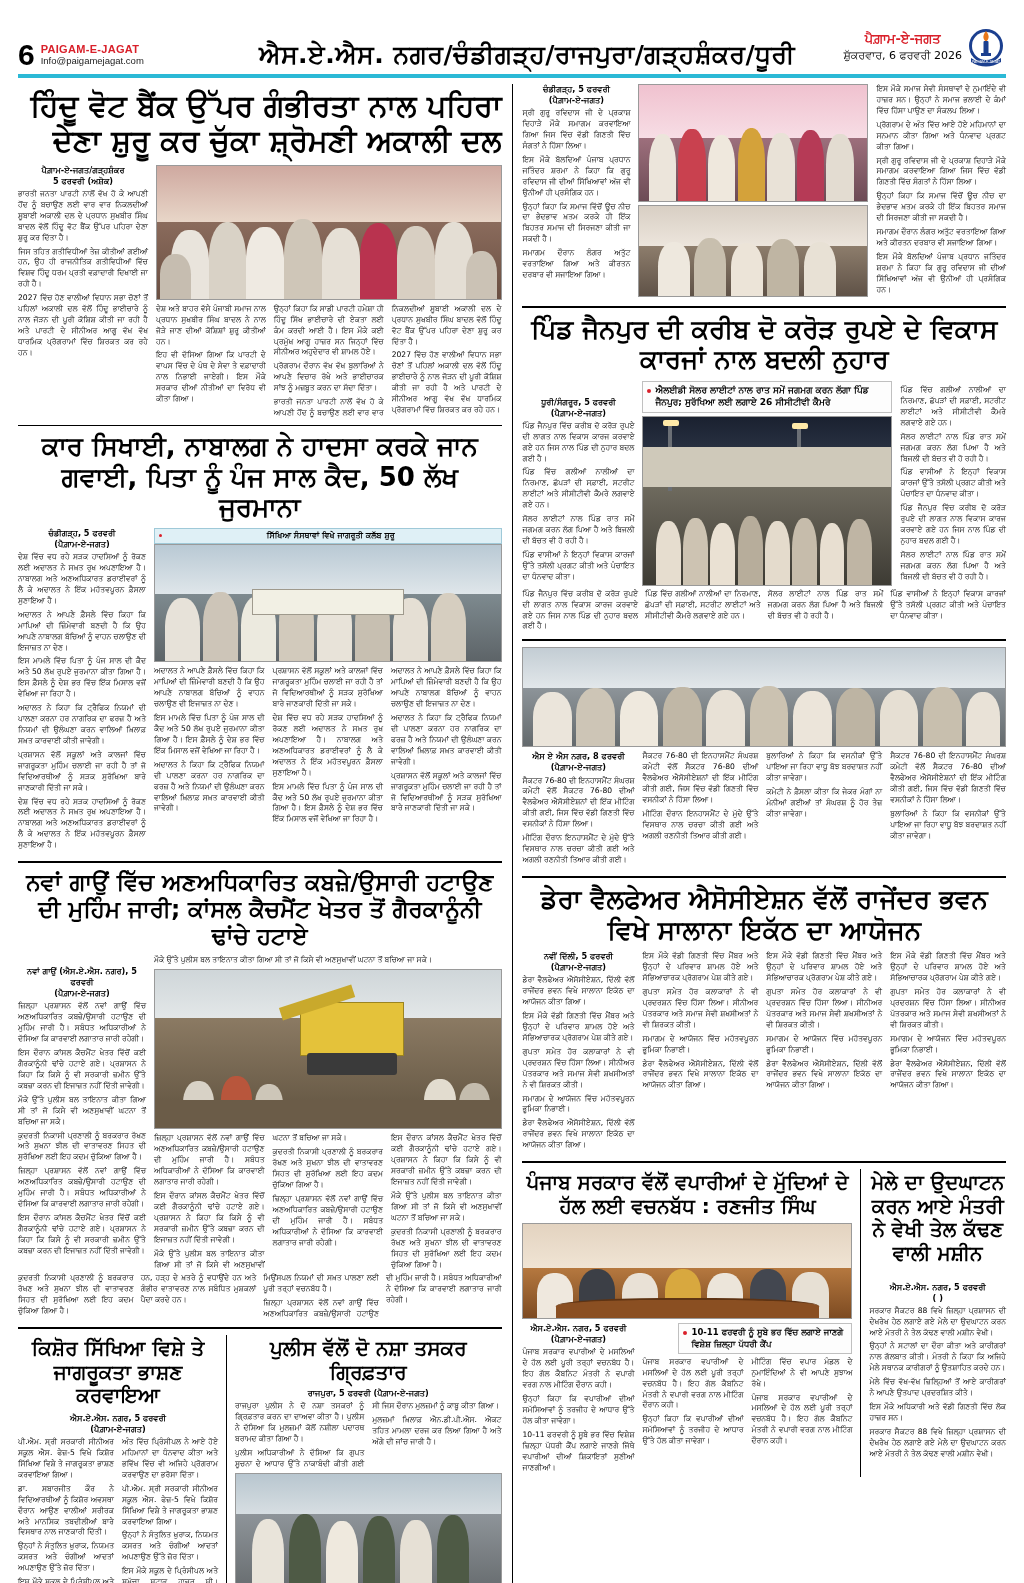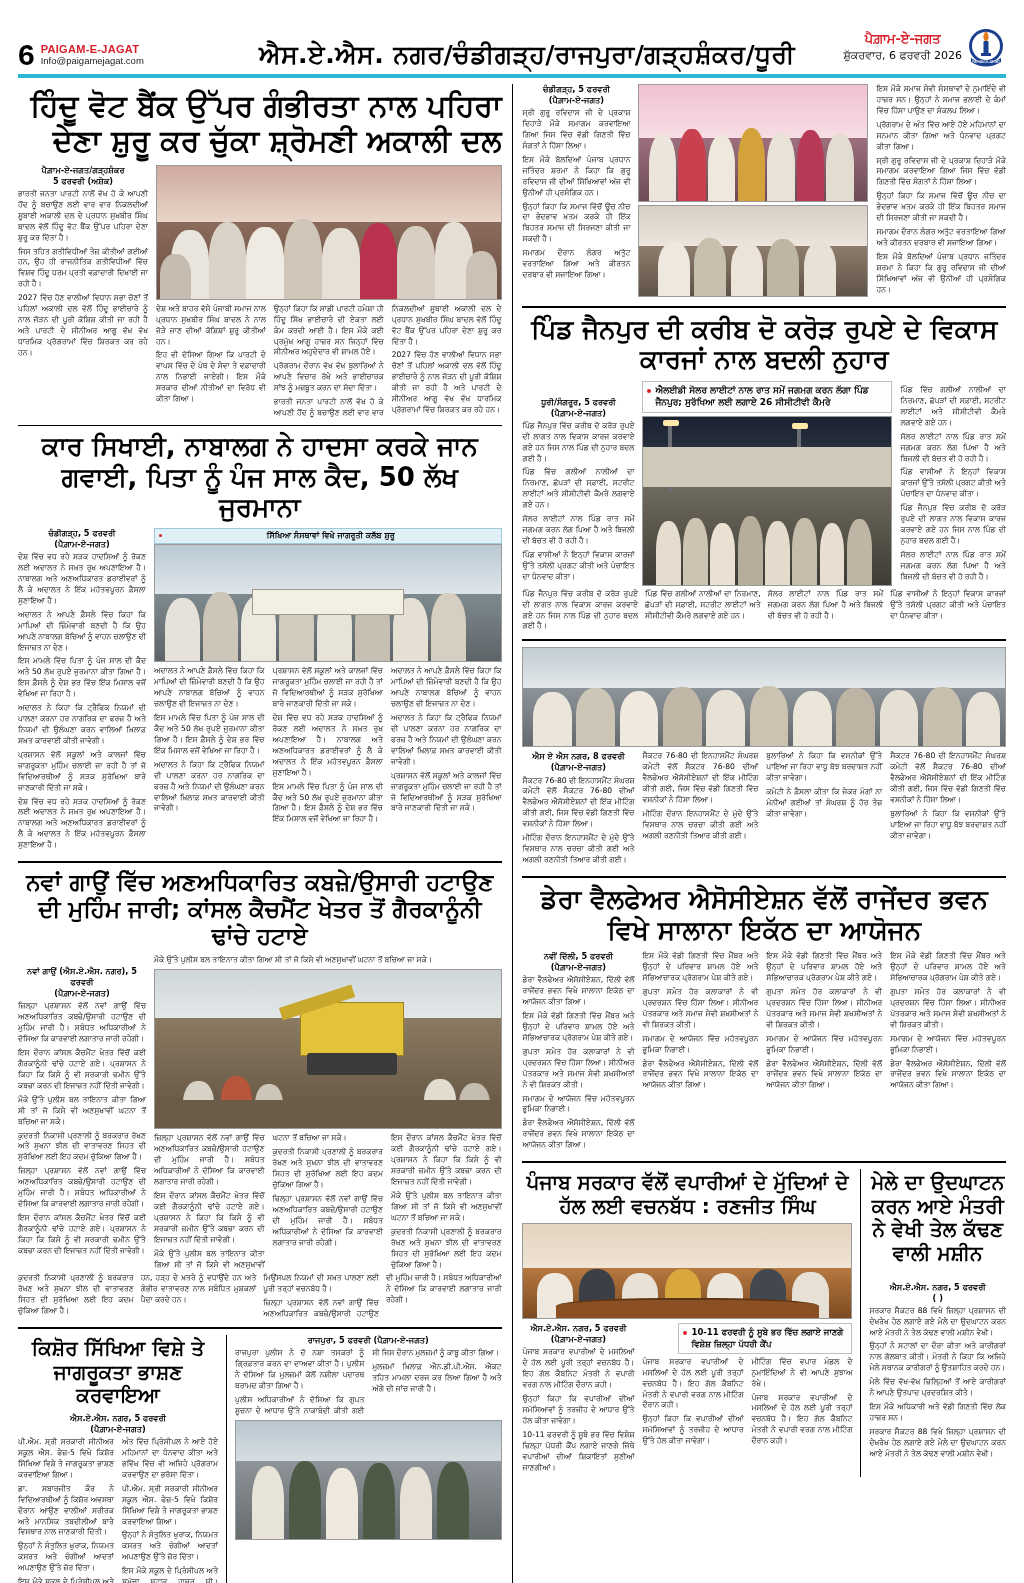--- a/index.html
+++ b/index.html
@@ -272,20 +272,21 @@
             <p>ਉਨ੍ਹਾਂ ਨੇ ਸੰਤੁਲਿਤ ਖੁਰਾਕ, ਨਿਯਮਤ ਕਸਰਤ ਅਤੇ ਚੰਗੀਆਂ ਆਦਤਾਂ ਅਪਣਾਉਣ ਉੱਤੇ ਜ਼ੋਰ ਦਿੱਤਾ।</p>
             <p>ਇਸ ਮੌਕੇ ਸਕੂਲ ਦੇ ਪ੍ਰਿੰਸੀਪਲ ਅਤੇ ਸਮੁੱਚਾ ਸਟਾਫ਼ ਹਾਜ਼ਰ ਸੀ। ਵਿਦਿਆਰਥੀਆਂ ਨੇ ਵੀ ਆਪਣੇ ਸਵਾਲ ਪੁੱਛੇ ਜਿਨ੍ਹਾਂ ਦੇ ਜਵਾਬ ਮਾਹਿਰਾਂ ਵੱਲੋਂ ਦਿੱਤੇ ਗਏ।</p>
             <p>ਅੰਤ ਵਿੱਚ ਪ੍ਰਿੰਸੀਪਲ ਨੇ ਆਏ ਹੋਏ ਮਹਿਮਾਨਾਂ ਦਾ ਧੰਨਵਾਦ ਕੀਤਾ ਅਤੇ ਭਵਿੱਖ ਵਿੱਚ ਵੀ ਅਜਿਹੇ ਪ੍ਰੋਗਰਾਮ ਕਰਵਾਉਣ ਦਾ ਭਰੋਸਾ ਦਿੱਤਾ।</p>
             <p>ਪੀ.ਐਮ. ਸ੍ਰੀ ਸਰਕਾਰੀ ਸੀਨੀਅਰ ਸਕੂਲ ਐਸ. ਫੇਜ਼-5 ਵਿਖੇ ਕਿਸ਼ੋਰ ਸਿੱਖਿਆ ਵਿਸ਼ੇ ਤੇ ਜਾਗਰੂਕਤਾ ਭਾਸ਼ਣ ਕਰਵਾਇਆ ਗਿਆ।</p>
             <p>ਉਨ੍ਹਾਂ ਨੇ ਸੰਤੁਲਿਤ ਖੁਰਾਕ, ਨਿਯਮਤ ਕਸਰਤ ਅਤੇ ਚੰਗੀਆਂ ਆਦਤਾਂ ਅਪਣਾਉਣ ਉੱਤੇ ਜ਼ੋਰ ਦਿੱਤਾ।</p>
             <p>ਇਸ ਮੌਕੇ ਸਕੂਲ ਦੇ ਪ੍ਰਿੰਸੀਪਲ ਅਤੇ ਸਮੁੱਚਾ ਸਟਾਫ਼ ਹਾਜ਼ਰ ਸੀ। ਵਿਦਿਆਰਥੀਆਂ ਨੇ ਵੀ ਆਪਣੇ ਸਵਾਲ ਪੁੱਛੇ ਜਿਨ੍ਹਾਂ ਦੇ ਜਵਾਬ ਮਾਹਿਰਾਂ ਵੱਲੋਂ ਦਿੱਤੇ ਗਏ।</p>
           </div>
         </div>
         <div class="vdiv"></div>
         <div style="flex:1;">
+          <div class="hl hl-sm" style="margin:2px 0 4px 0;">ਪੁਲੀਸ ਵੱਲੋਂ ਦੋ ਨਸ਼ਾ ਤਸਕਰ ਗ੍ਰਿਫ਼ਤਾਰ</div>
           <div class="dateline">ਰਾਜਪੁਰਾ, 5 ਫਰਵਰੀ (ਪੈਗ਼ਾਮ-ਏ-ਜਗਤ)</div>
           <div class="bodytext cols2">
             <p>ਰਾਜਪੁਰਾ ਪੁਲੀਸ ਨੇ ਦੋ ਨਸ਼ਾ ਤਸਕਰਾਂ ਨੂੰ ਗ੍ਰਿਫ਼ਤਾਰ ਕਰਨ ਦਾ ਦਾਅਵਾ ਕੀਤਾ ਹੈ। ਪੁਲੀਸ ਨੇ ਦੱਸਿਆ ਕਿ ਮੁਲਜ਼ਮਾਂ ਕੋਲੋਂ ਨਸ਼ੀਲਾ ਪਦਾਰਥ ਬਰਾਮਦ ਕੀਤਾ ਗਿਆ ਹੈ।</p>
             <p>ਪੁਲੀਸ ਅਧਿਕਾਰੀਆਂ ਨੇ ਦੱਸਿਆ ਕਿ ਗੁਪਤ ਸੂਚਨਾ ਦੇ ਆਧਾਰ ਉੱਤੇ ਨਾਕਾਬੰਦੀ ਕੀਤੀ ਗਈ ਸੀ ਜਿਸ ਦੌਰਾਨ ਮੁਲਜ਼ਮਾਂ ਨੂੰ ਕਾਬੂ ਕੀਤਾ ਗਿਆ।</p>
             <p>ਮੁਲਜ਼ਮਾਂ ਖ਼ਿਲਾਫ਼ ਐਨ.ਡੀ.ਪੀ.ਐਸ. ਐਕਟ ਤਹਿਤ ਮਾਮਲਾ ਦਰਜ ਕਰ ਲਿਆ ਗਿਆ ਹੈ ਅਤੇ ਅੱਗੇ ਦੀ ਜਾਂਚ ਜਾਰੀ ਹੈ।</p>
           </div>
           <div class="photo" style="height:120px;width:100%;margin-top:3px;">
             <div class="sky" style="background:linear-gradient(#b8c6cf,#d7dee2);height:34%;"></div>
             <div class="ground" style="background:linear-gradient(#8e9499,#666b6e);height:66%;"></div>
             <div class="ppl" style="left:6%;width:12%;height:62%;background:#e9e4da;"></div>

